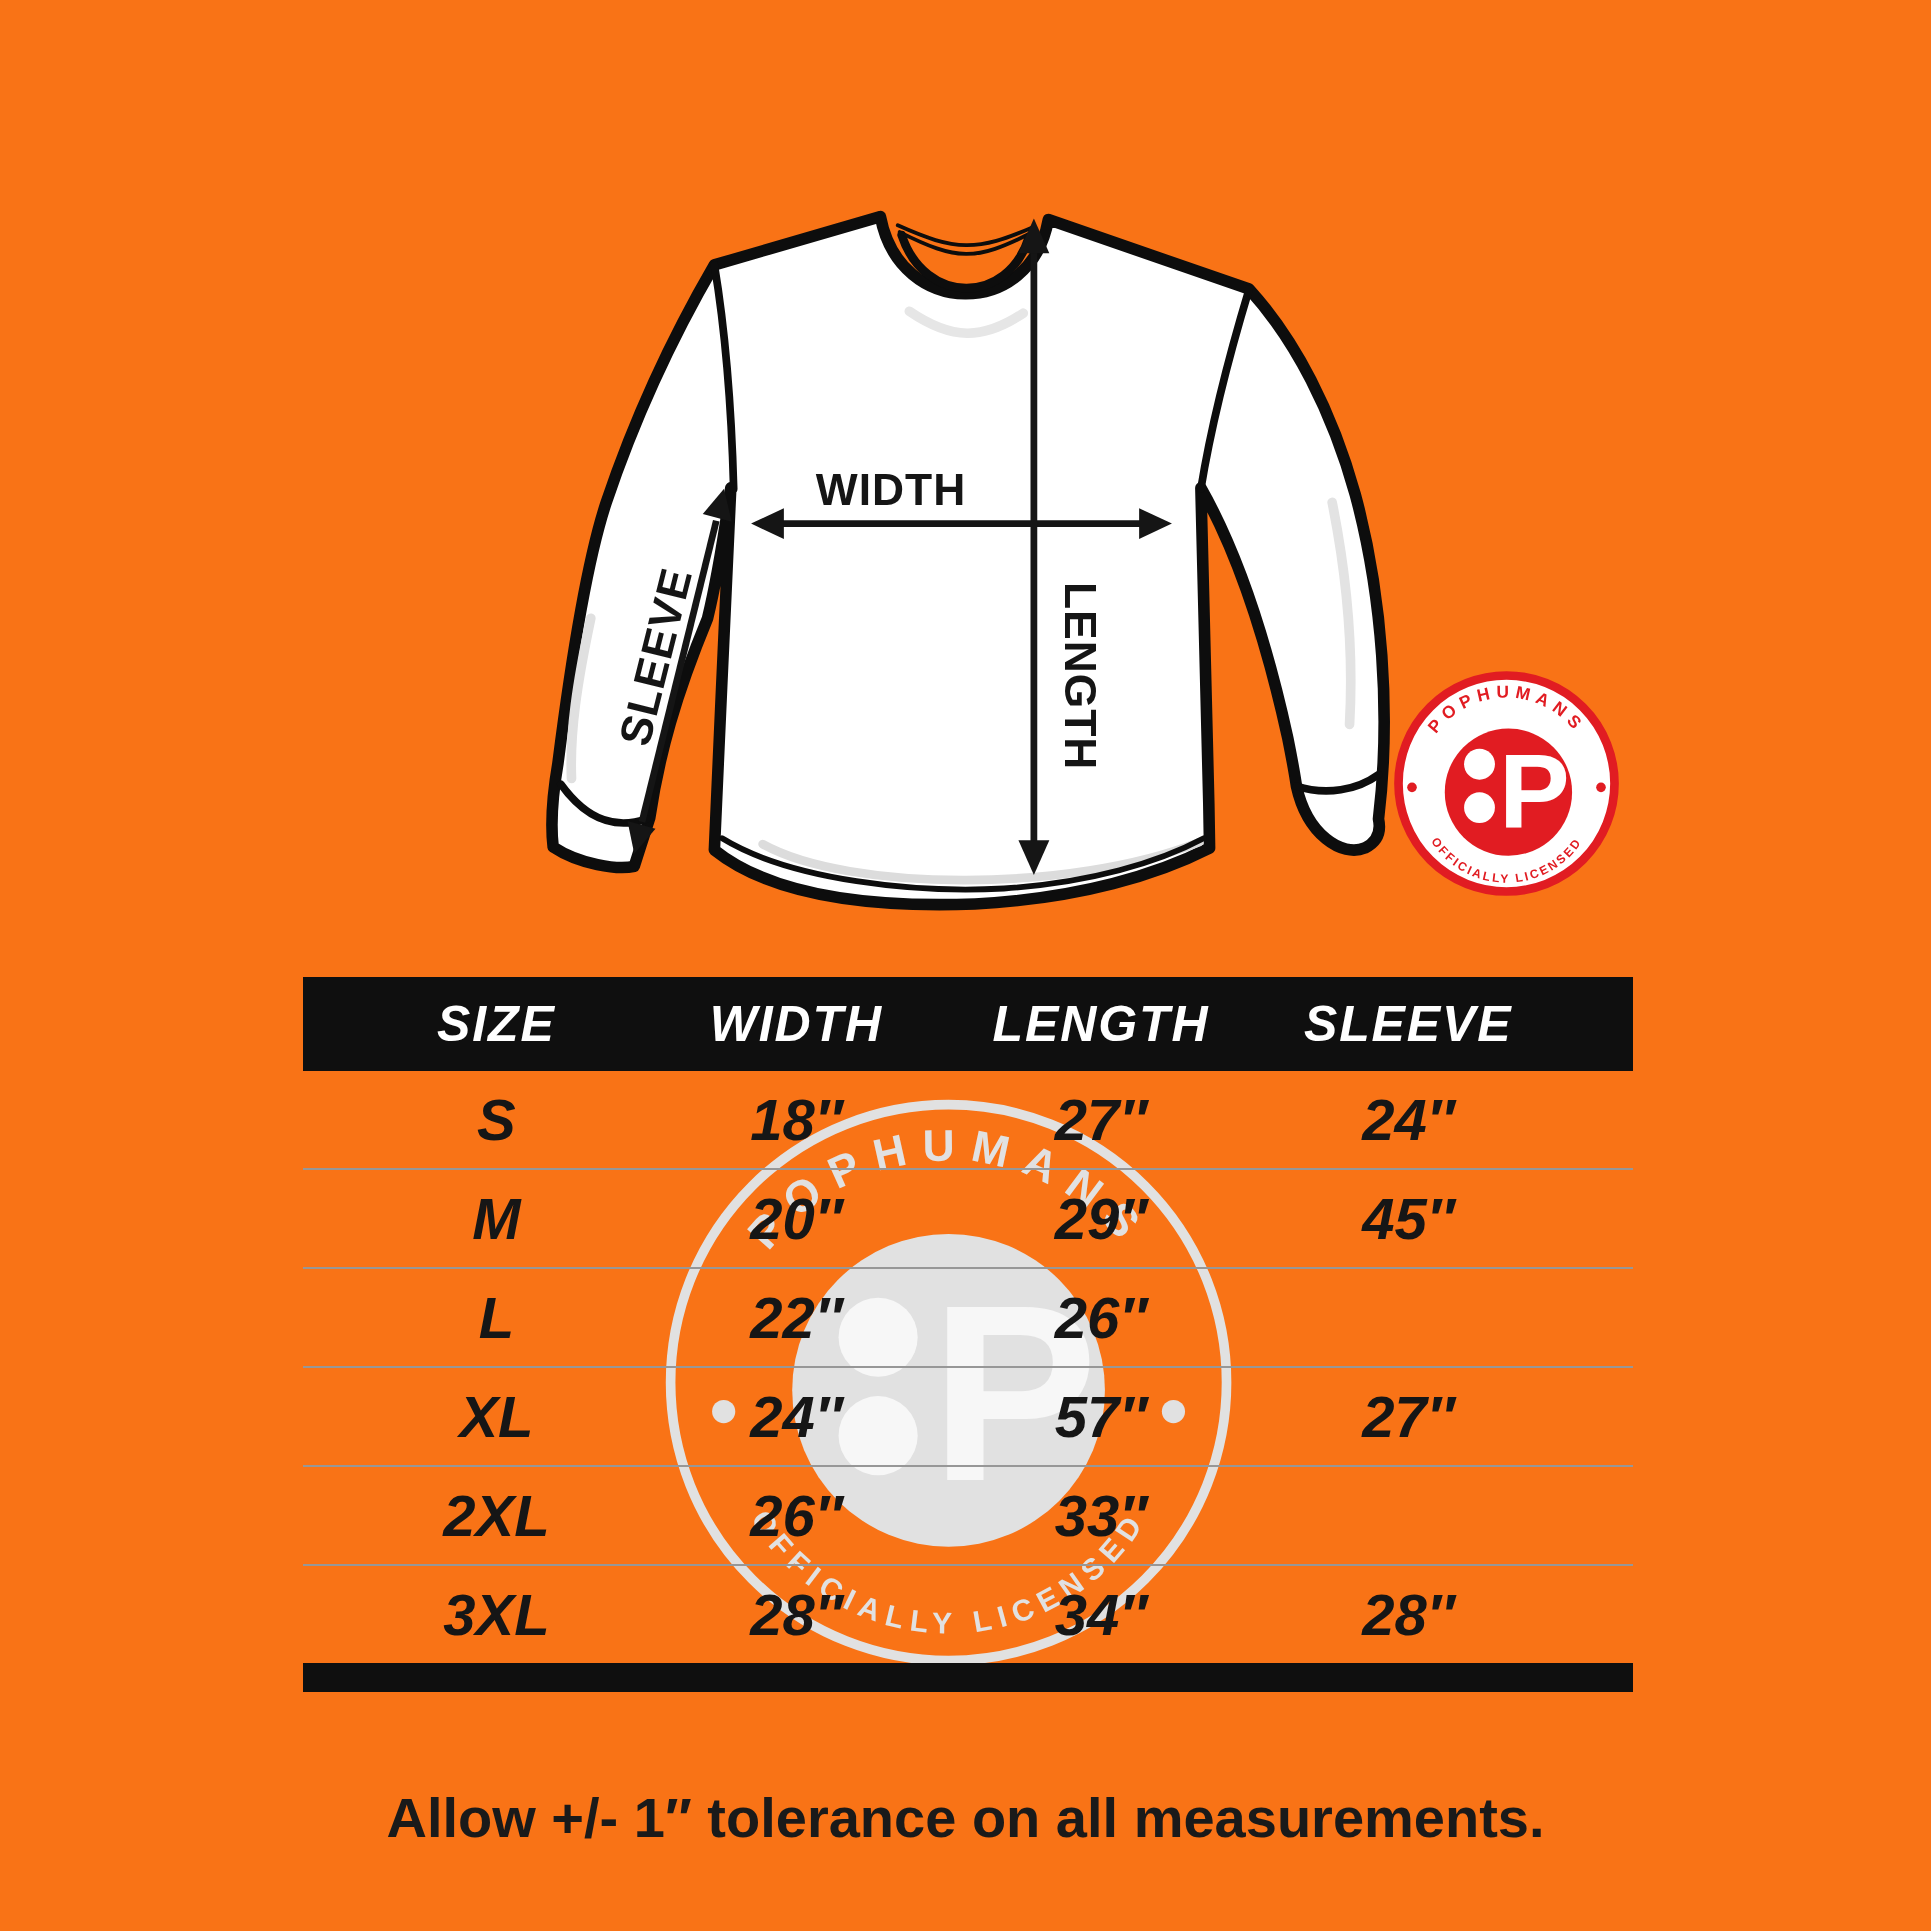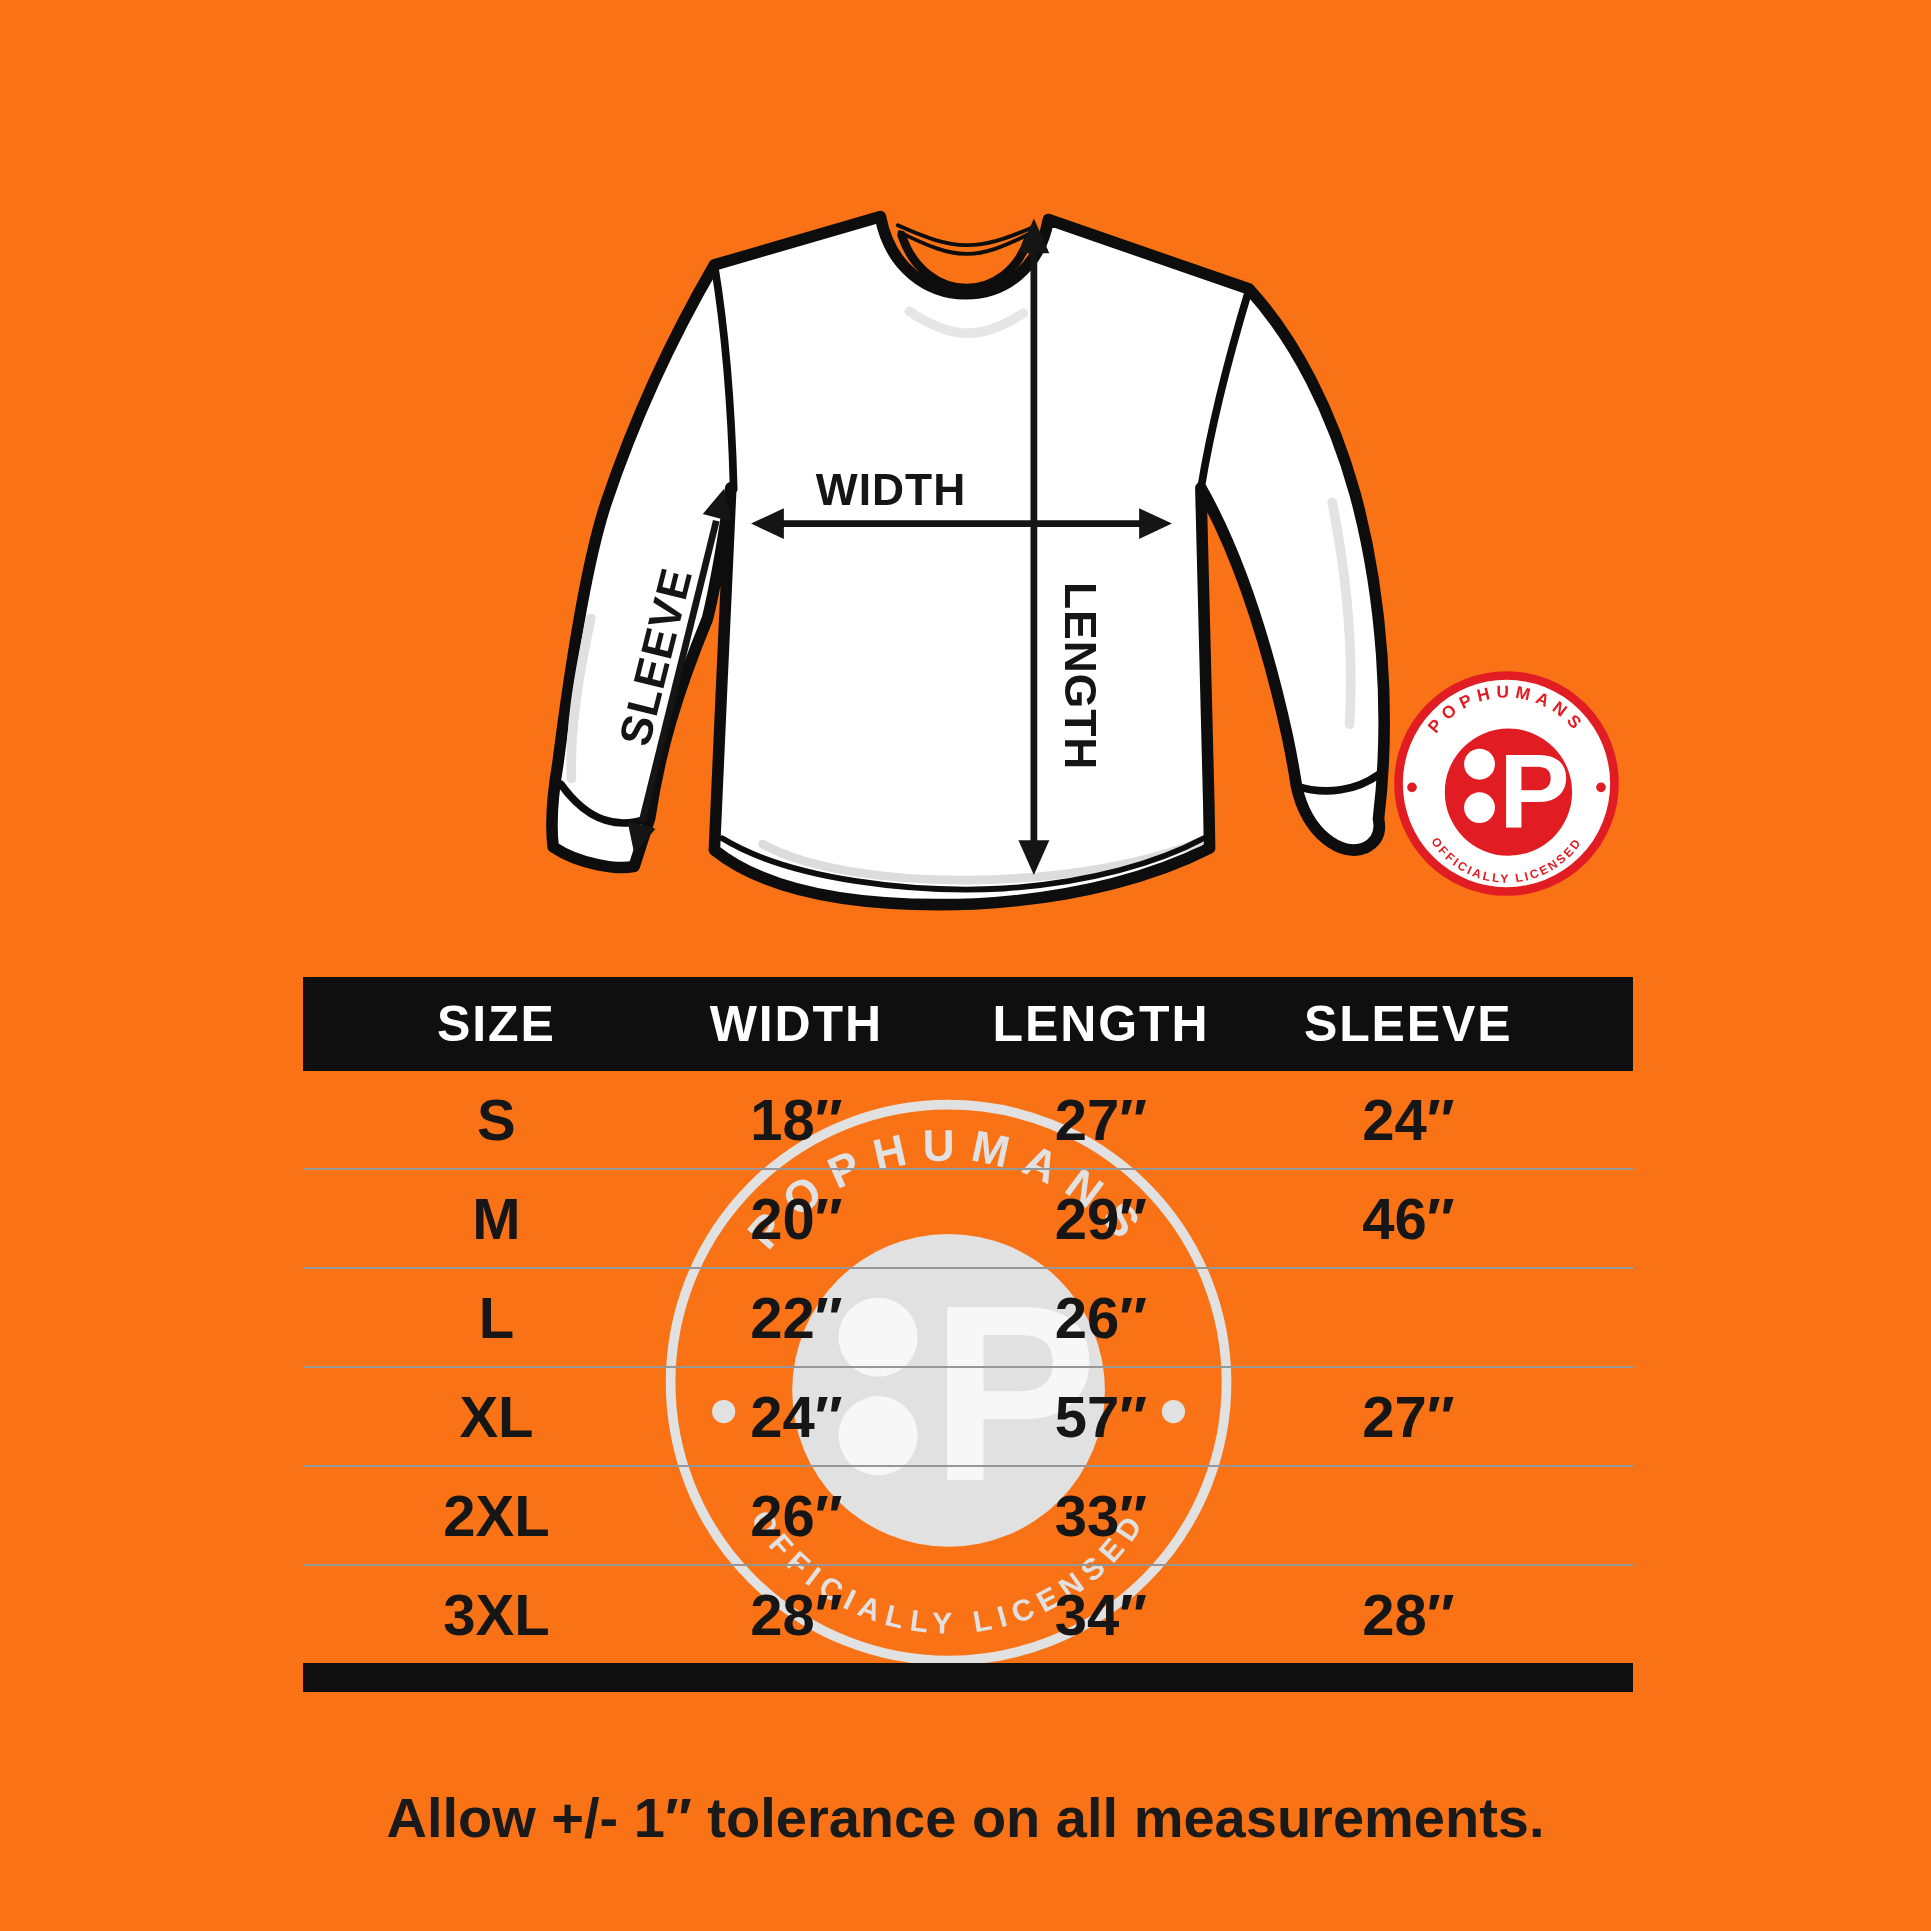--- a/index.html
+++ b/index.html
@@ -5,21 +5,21 @@
   html,body{margin:0;padding:0;background:#f7f7f7;}
   .canvas{
     position:relative;width:1931px;height:1931px;background:#f97316;overflow:hidden;
     font-family:"Liberation Sans","DejaVu Sans",sans-serif;color:#141414;
   }
   .abs{position:absolute;}
   svg text{font-family:"Liberation Sans","DejaVu Sans",sans-serif;}
 
   
   .size-table{
-    position:absolute;left:303px;top:977px;width:1330px;z-index:2;
+    position:absolute;left:303px;top:977px;width:1330px;z-index:2;font-style:italic;
   }
   .t-header{
     height:94px;background:#0f0f0f;display:grid;
     grid-template-columns:28% 20% 24% 28%;align-items:center;
   }
   .t-header .hcell{
     color:#ffffff;font-weight:bold;font-size:50px;letter-spacing:1.9px;
     text-align:center;line-height:94px;
   }
   .t-body .trow{
@@ -168,21 +168,21 @@
       <div class="cell">S</div>
       <div class="cell">18″</div>
       <div class="cell">27″</div>
       <div class="cell">24″</div>
     </div>
 
     <div class="trow">
       <div class="cell">M</div>
       <div class="cell">20″</div>
       <div class="cell">29″</div>
-      <div class="cell">46″</div>
+      <div class="cell">45″</div>
     </div>
 
     <div class="trow">
       <div class="cell">L</div>
       <div class="cell">22″</div>
       <div class="cell">26″</div>
     </div>
 
     <div class="trow">
       <div class="cell">XL</div>

